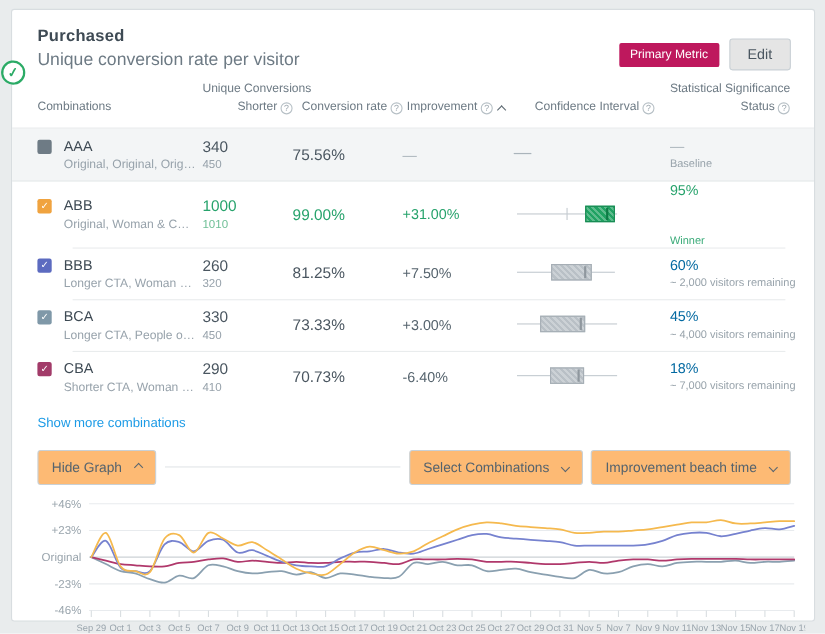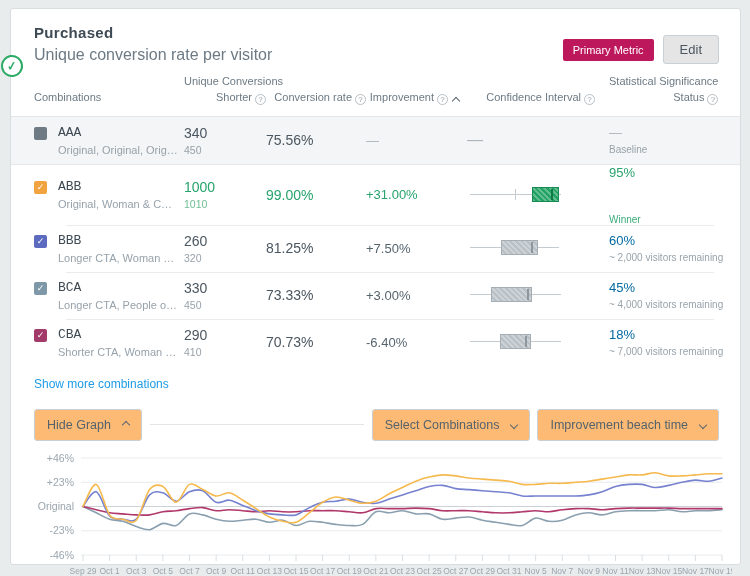--- a/index.html
+++ b/index.html
@@ -48,21 +48,21 @@
   .chev { display:inline-block; width:6px; height:6px; border-right:1.5px solid #5b6770; border-bottom:1.5px solid #5b6770; }
   .chev.up { transform:rotate(-135deg); vertical-align:-3px; }
   .chev.down { transform:rotate(45deg); vertical-align:2px; }
   .sort-caret { margin-left:5px; }
   .row { padding:0 26px 0 23px; align-items:center; min-height:44px; position:relative; }
   .row.baseline { background:#f3f5f6; min-height:40px; border-bottom:1px solid #e6e9ea; }
   .row.inset-sep::before { content:""; position:absolute; left:55px; right:26px; top:0; height:1px; background:#e9eced; }
   .combo-cell { display:flex; gap:11px; align-items:flex-start; padding:8px 0; }
   .cb { width:13px; height:13px; border-radius:2px; margin-top:2px; flex:none;
         display:flex; align-items:center; justify-content:center; color:#fff; font-size:9px; line-height:1; cursor:pointer; }
-  .combo-name { font-size:13px; color:#3e4a54;font-family:Liberation Mono, monospace; }
+  .combo-name { font-size:13px; color:#3e4a54; }
   .combo-sub { font-size:11px; color:#97a2ab; margin-top:4px; white-space:nowrap; overflow:hidden; text-overflow:ellipsis; max-width:120px; }
   .cell-r { text-align:left; }
   .conv-num { font-size:14px; color:#4a5660; }
   .conv-sub { font-size:10.5px; color:#97a2ab; margin-top:3px; }
   .rate { font-size:14px; color:#4a5660; }
   .improv { font-size:13px; color:#56646e; }
   .status-val { font-size:13px; color:#0369a1; }
   .status-sub { font-size:10px; color:#98a3ab; margin-top:4px; white-space:nowrap; }
   .dash { color:#aab4bb; }
   .row.green .conv-num, .row.green .rate, .row.green .improv, .row.green .status-val { color:#27a36c; }

